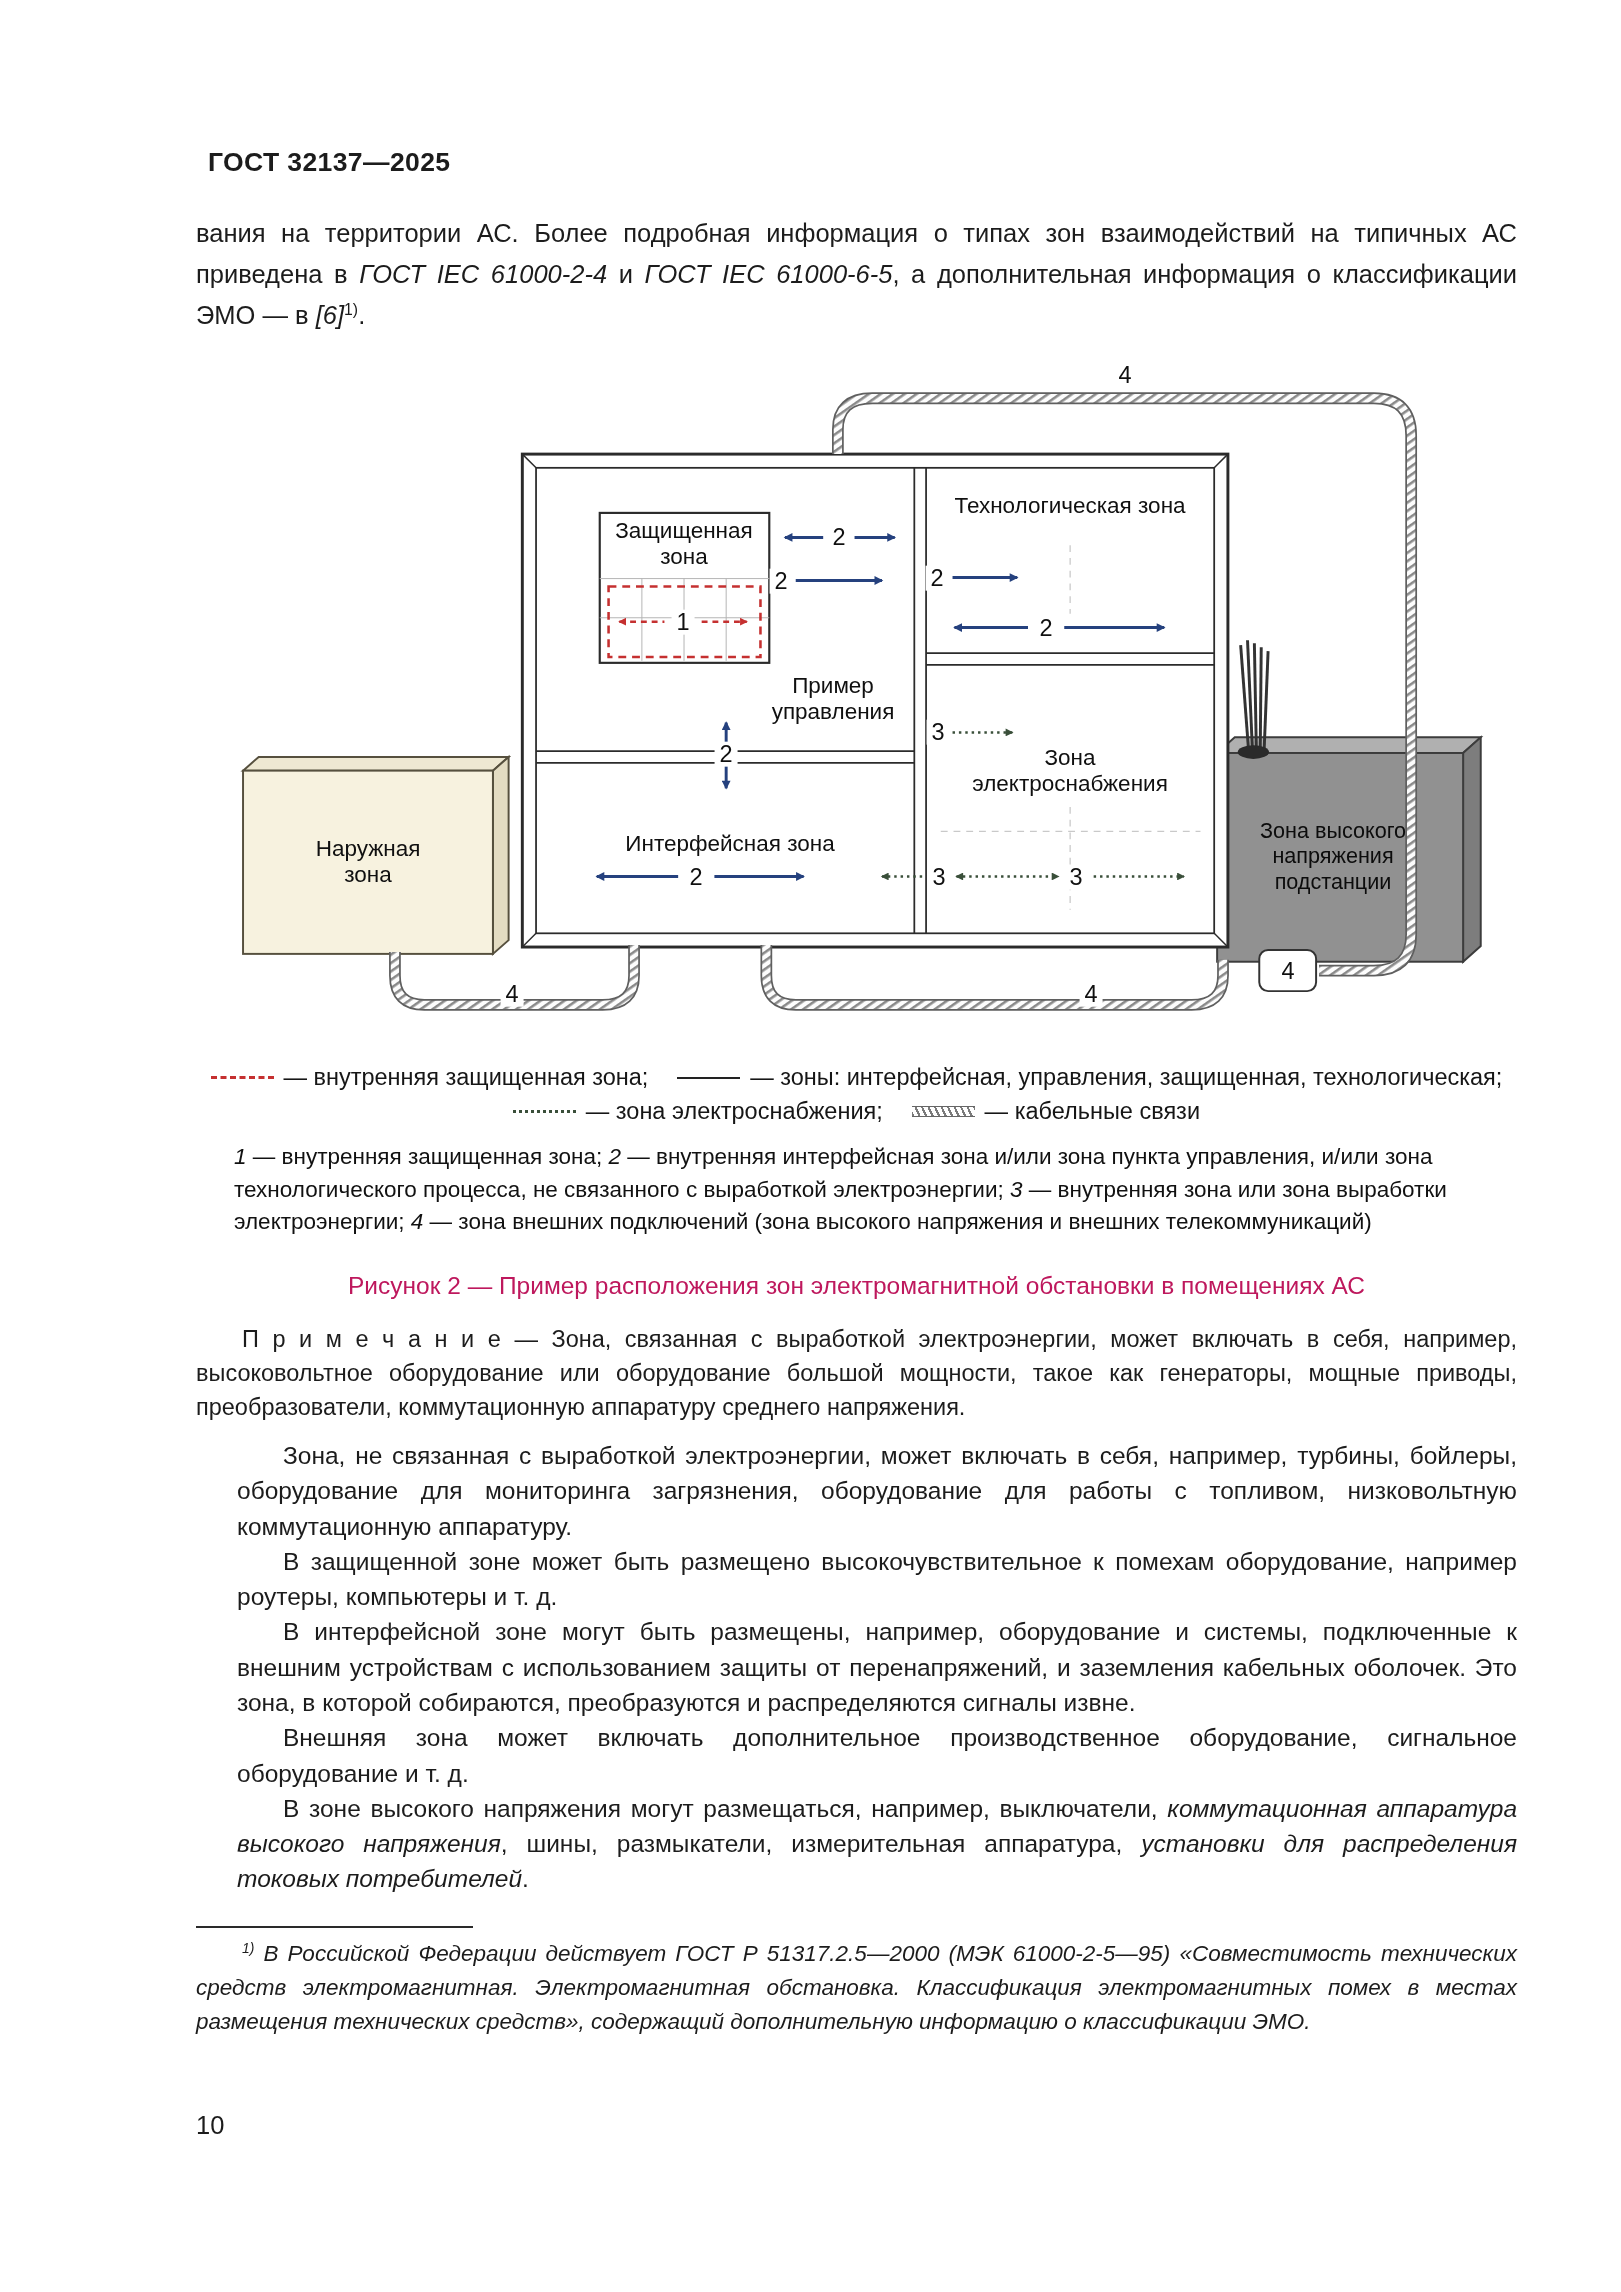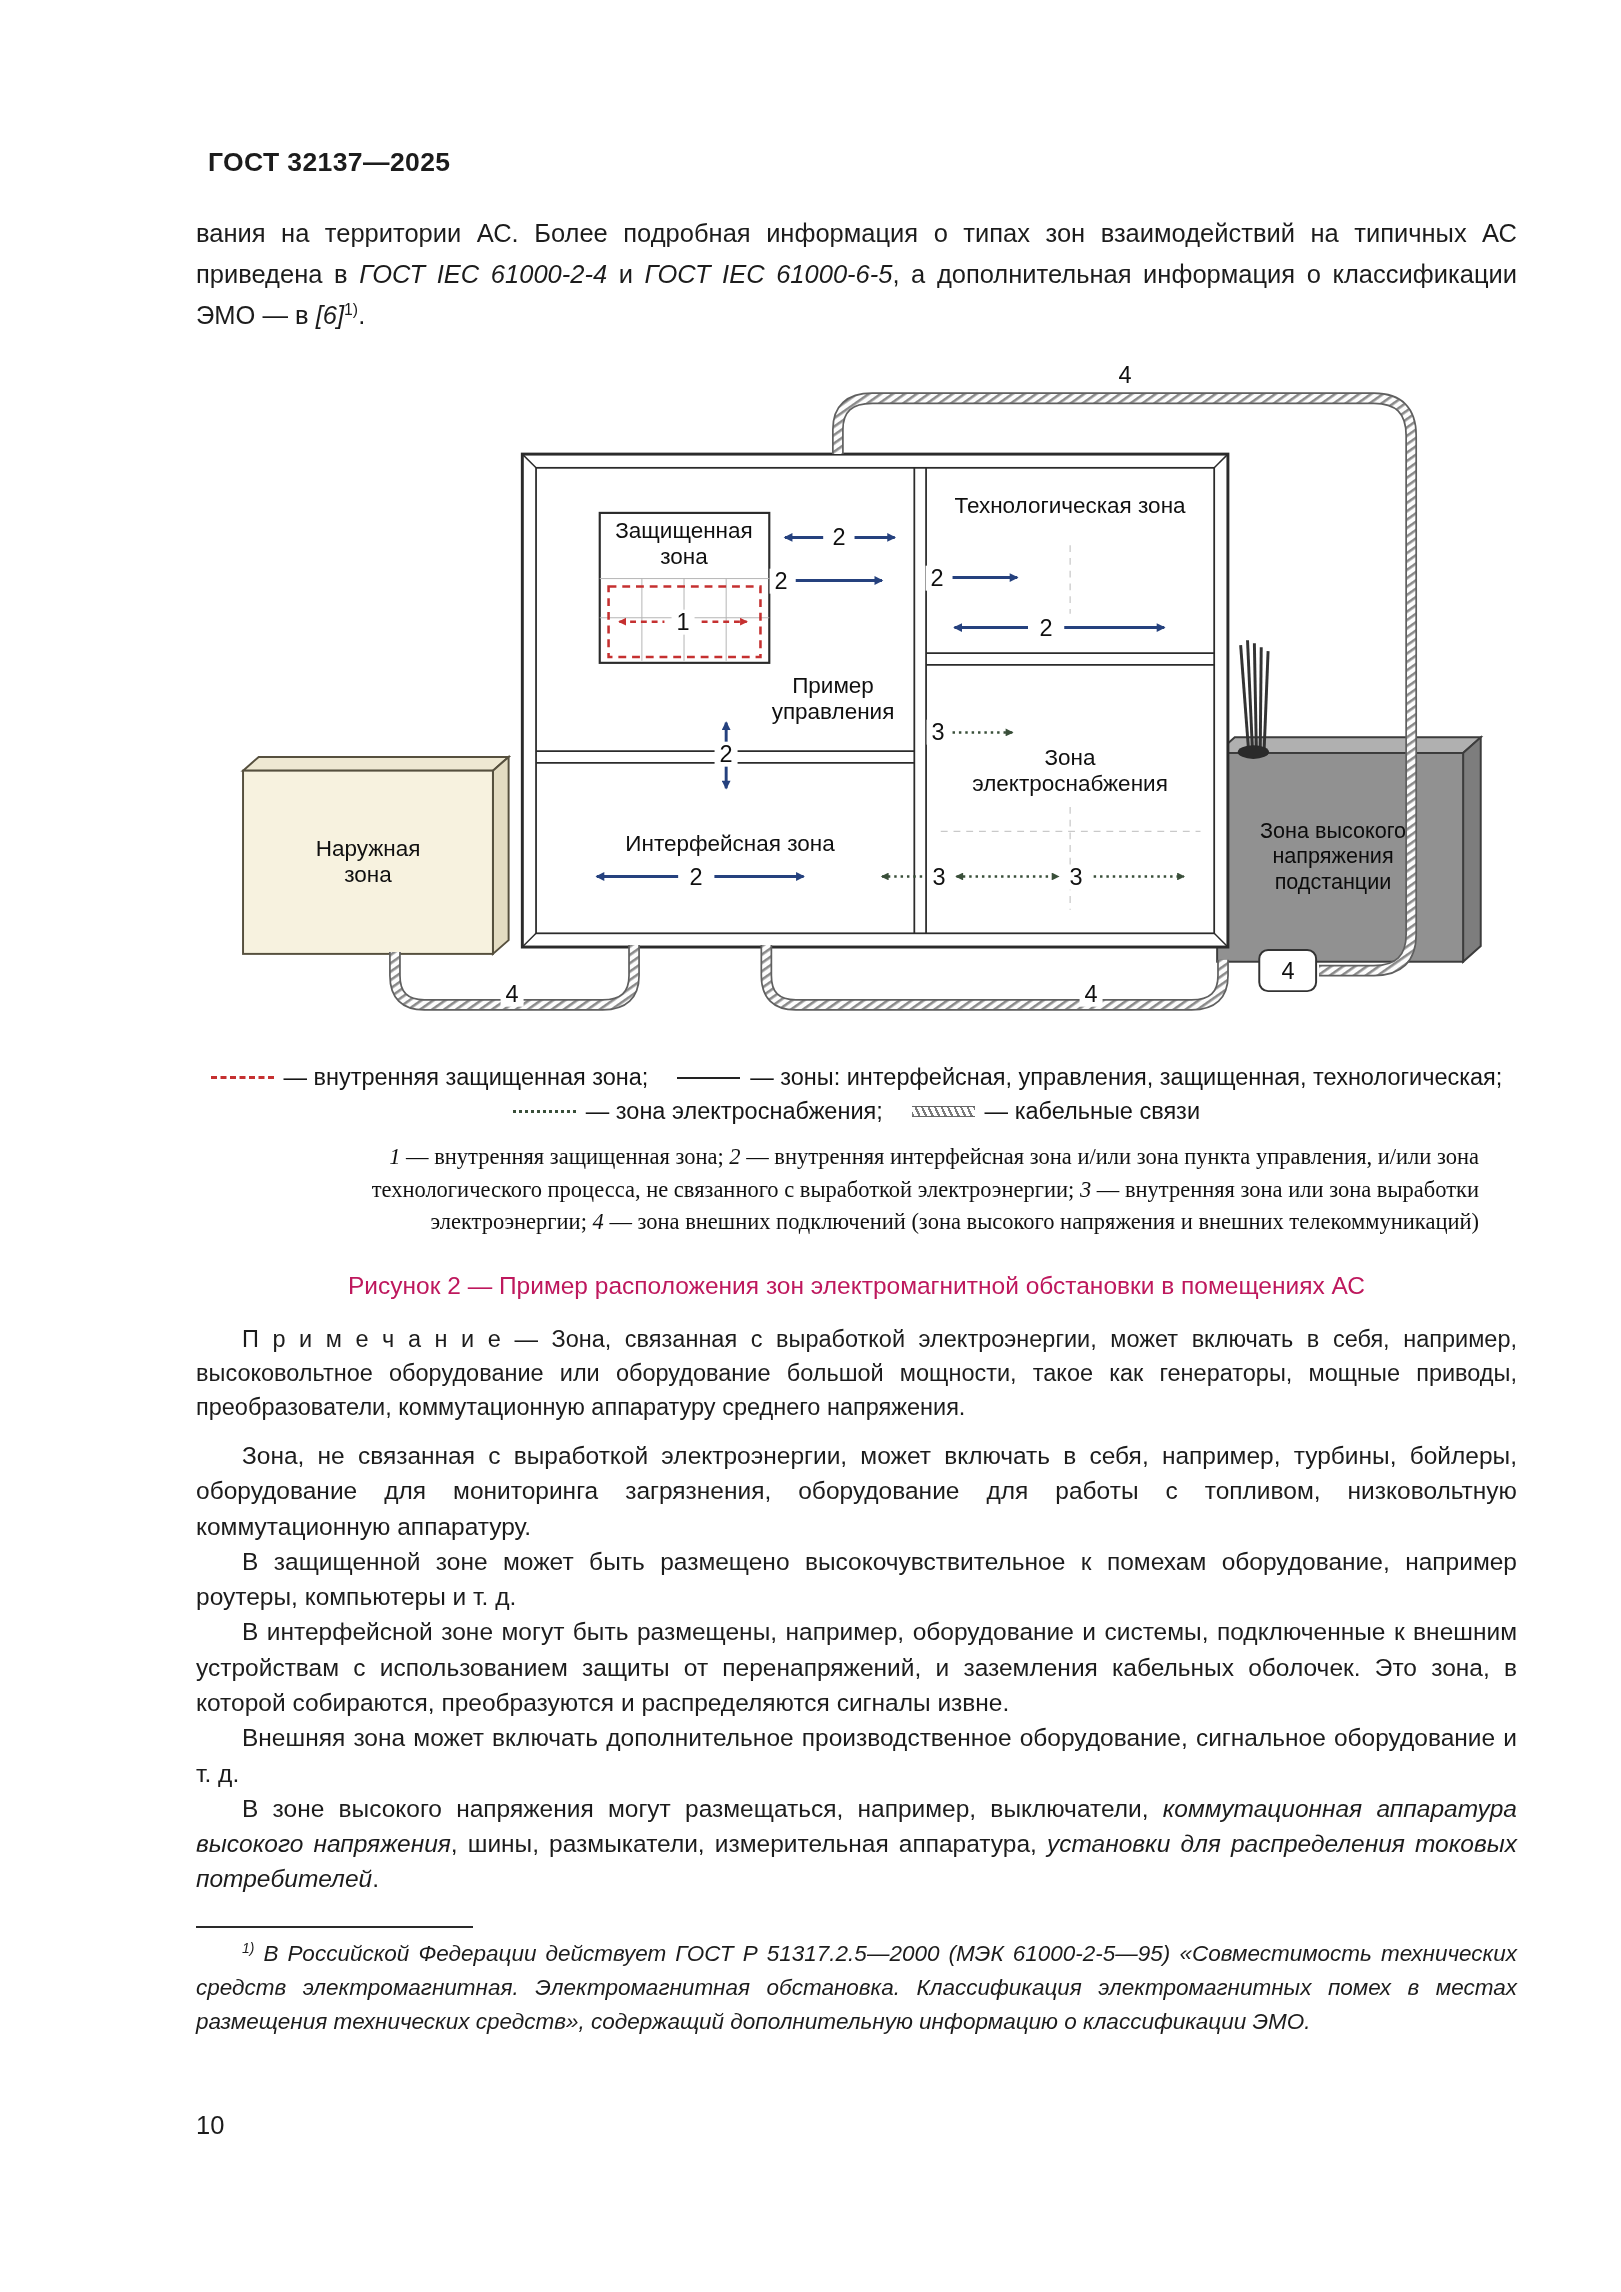--- a/index.html
+++ b/index.html
@@ -5,21 +5,21 @@
   html,body { margin:0; padding:0; background:#d9d9d9; }
   .page {
     position:relative; width:1621px; height:2293px; background:#ffffff;
     font-family:"Liberation Sans", sans-serif; color:#1c1c1c; overflow:hidden;
     margin:0 auto;
   }
   .content { position:absolute; left:196px; top:147px; width:1321px; }
   .doc-code { font-size:26.5px; font-weight:bold; margin:0 0 35px 12px; letter-spacing:0.4px; }
   .body-text { font-size:25.5px; line-height:1.6; text-align:justify; margin:0; }
   .small-body { font-size:24.5px; line-height:1.44; text-align:justify; margin:0; }
-  .indent { text-indent:46px; }
+  .indent { text-indent:46px;margin-left:41px; }
   i.ref { font-style:italic; }
   sup.fn { font-size:.62em; vertical-align:super; line-height:0; }
 
   
   .figure { position:relative; width:1321px; height:686px; margin:25.5px 0 0 0; }
   .figure svg { position:absolute; left:0; top:0; }
   .zlabel { position:absolute; transform:translate(-50%,-50%); text-align:center;
             font-size:22.5px; line-height:1.18; color:#101010; }
   .zlabel.hv { font-size:21.6px; color:#0c0c0c; }
   .mlabel { position:absolute; transform:translate(-50%,-50%); font-size:23.5px; color:#101010; }
@@ -29,22 +29,22 @@
   .legend { margin:17.6px 0 0 0; font-size:23.5px; color:#161616; }
   .legend-row { display:flex; justify-content:center; align-items:center; gap:29px; margin:6.9px 0; }
   .legend-item { display:flex; align-items:center; gap:9.8px; white-space:nowrap; }
   .sw { display:inline-block; width:63px; height:0; }
   .sw-dash-red { border-top:3.9px dashed #c53030; }
   .sw-solid    { border-top:2.9px solid #222; }
   .sw-dot      { border-top:3.9px dotted #3a4f3a; }
   .sw-hatch    { height:8.8px; border-top:1.5px solid #666; border-bottom:1.5px solid #666;
                  background:repeating-linear-gradient(65deg,#7a7a7a 0 2px,transparent 2px 5.9px); }
 
-  .fig-notes { width:1245px; margin:15.7px auto 0; text-align:right;
-               font-size:22.5px; line-height:1.45; color:#111;font-family:Liberation Serif, serif; }
+  .fig-notes { width:1245px; margin:15.7px auto 0; text-align:left;
+               font-size:22.5px; line-height:1.45; color:#111; }
   .fig-caption { text-align:center; font-size:24.5px; margin:33px 0 21.6px; color:#be185d; }
 
   .note-block { font-size:23.5px; line-height:1.46; text-align:justify; text-indent:46px; margin:9.8px 0 13.7px; }
 
   .footnote-sep { width:277px; border:none; border-top:2px solid #2a2a2a; margin:29px 0 9.8px 0; }
   .footnote { font-size:22.5px; font-style:italic; line-height:1.5; text-align:justify;
               text-indent:46px; margin:0; }
   .page-num { position:absolute; left:196px; bottom:153px; font-size:25.5px; }
 </style>
 </head>

